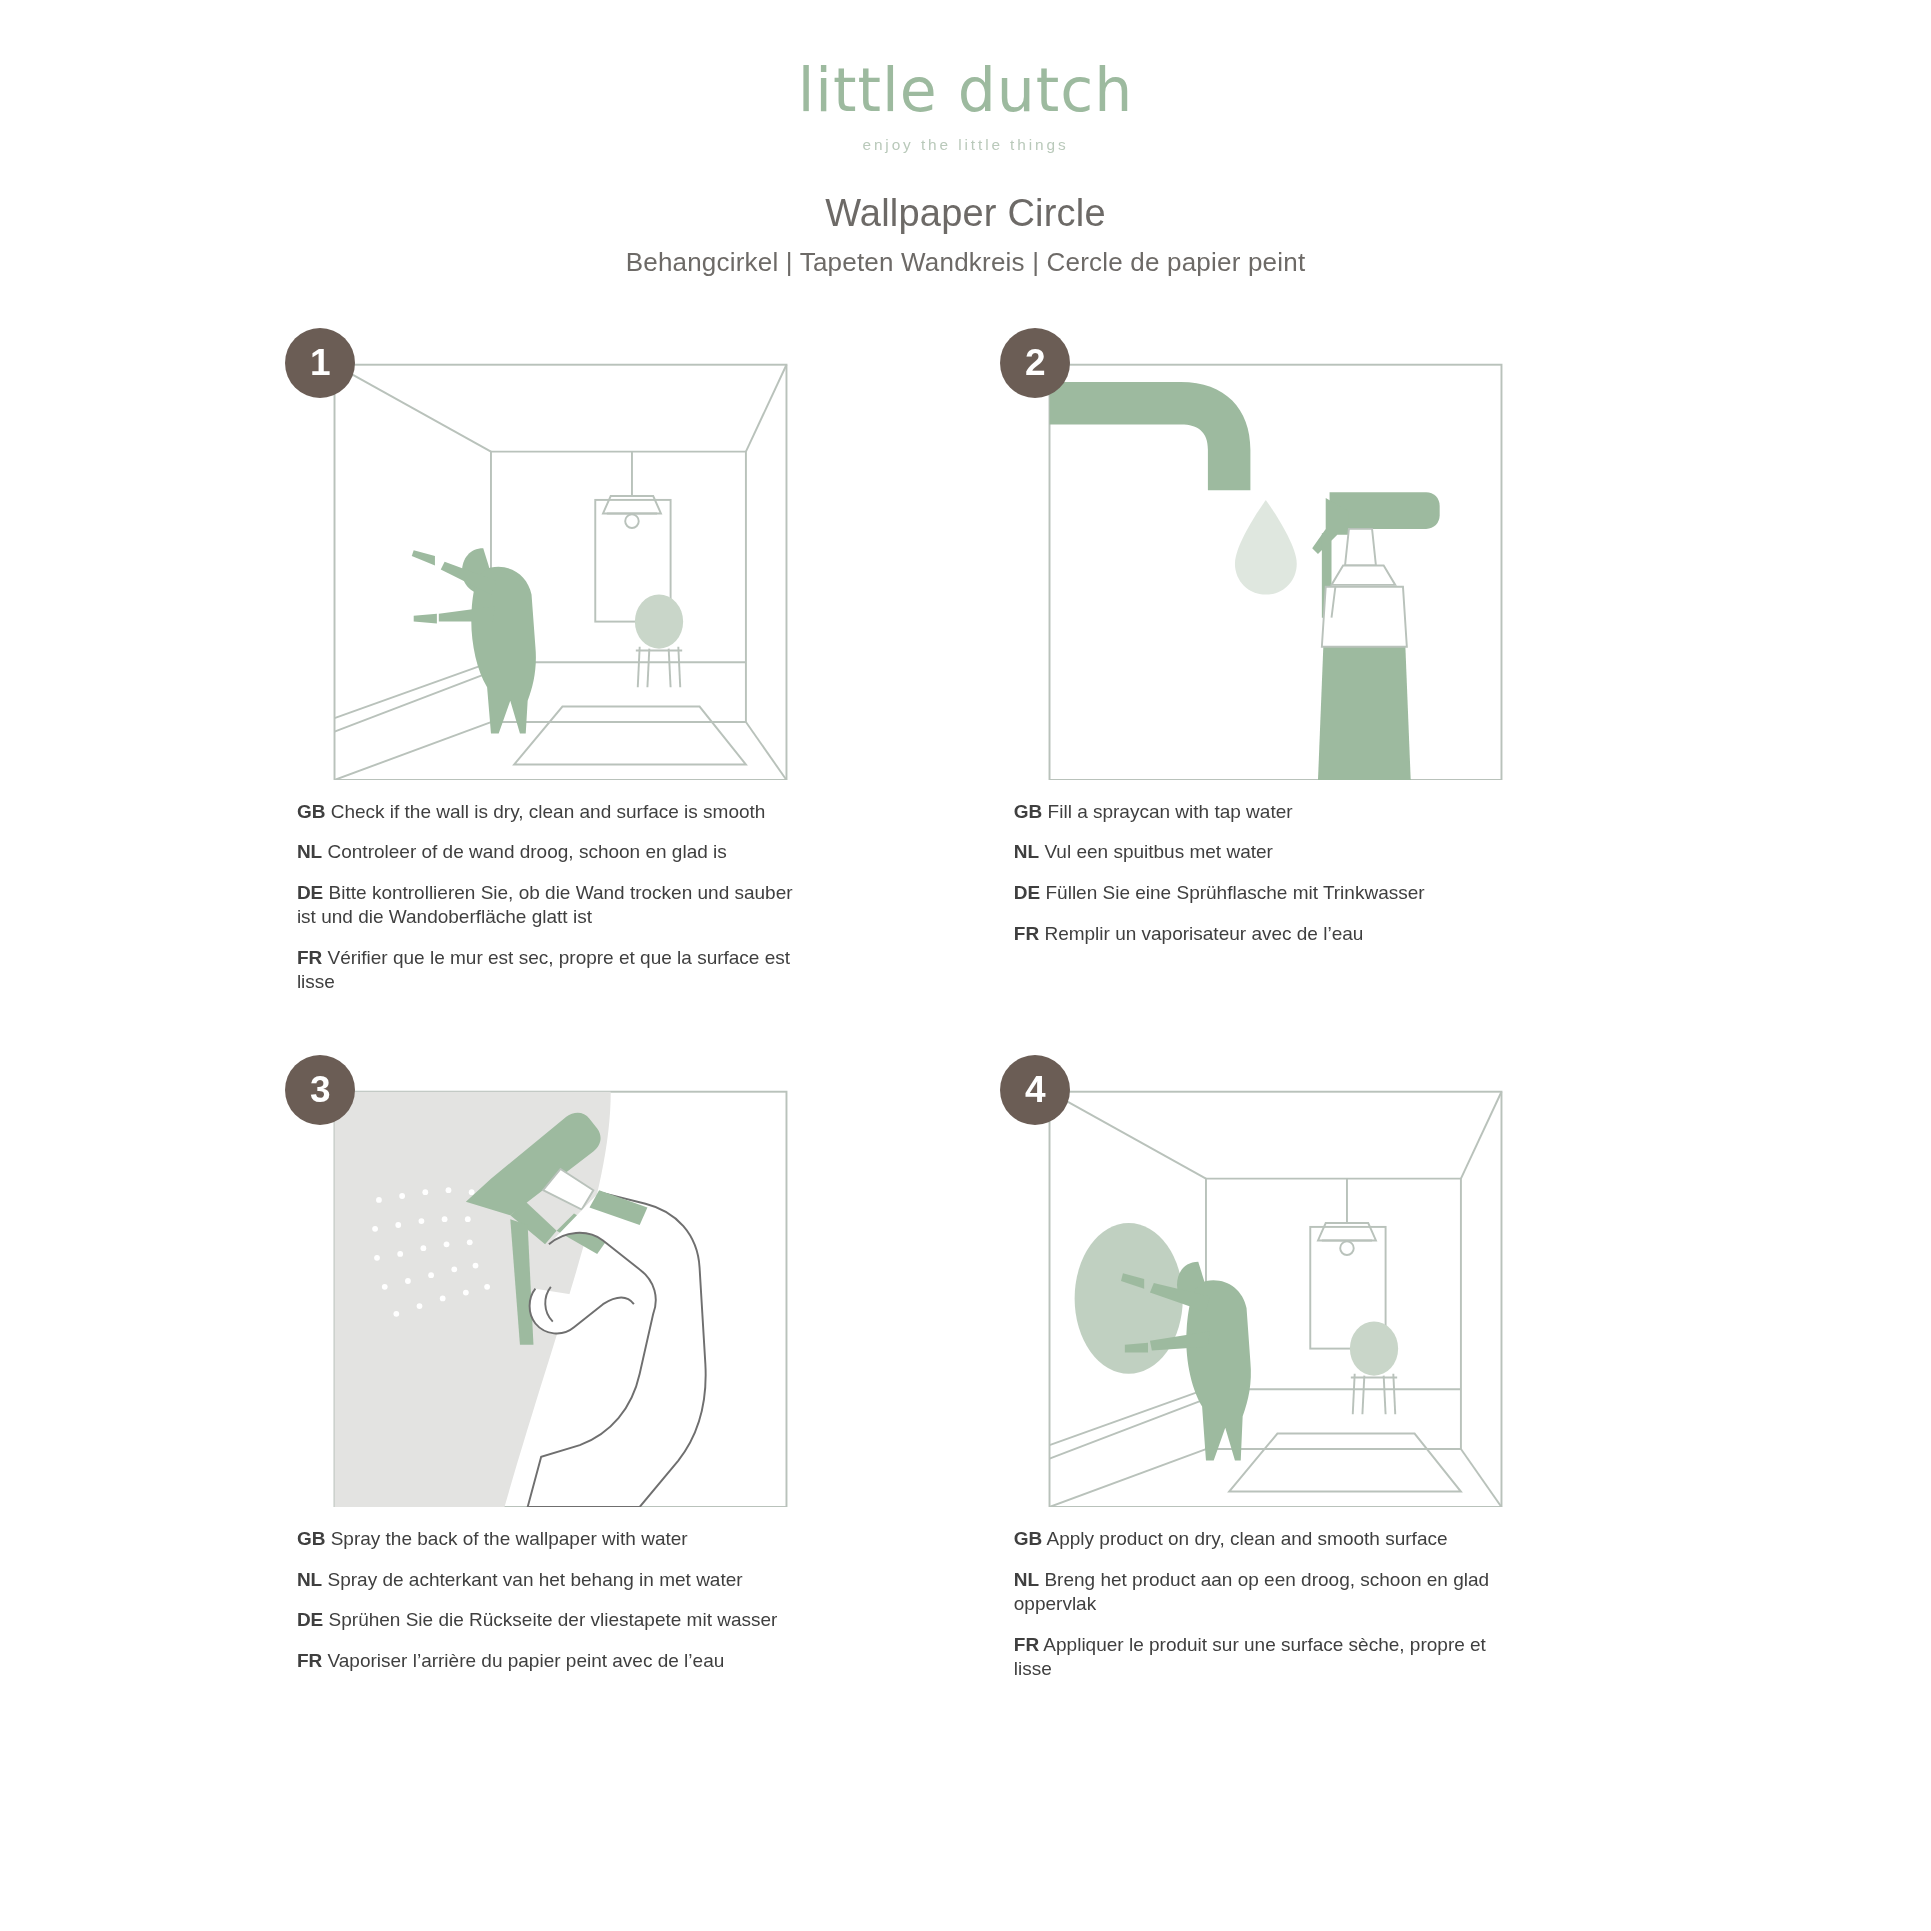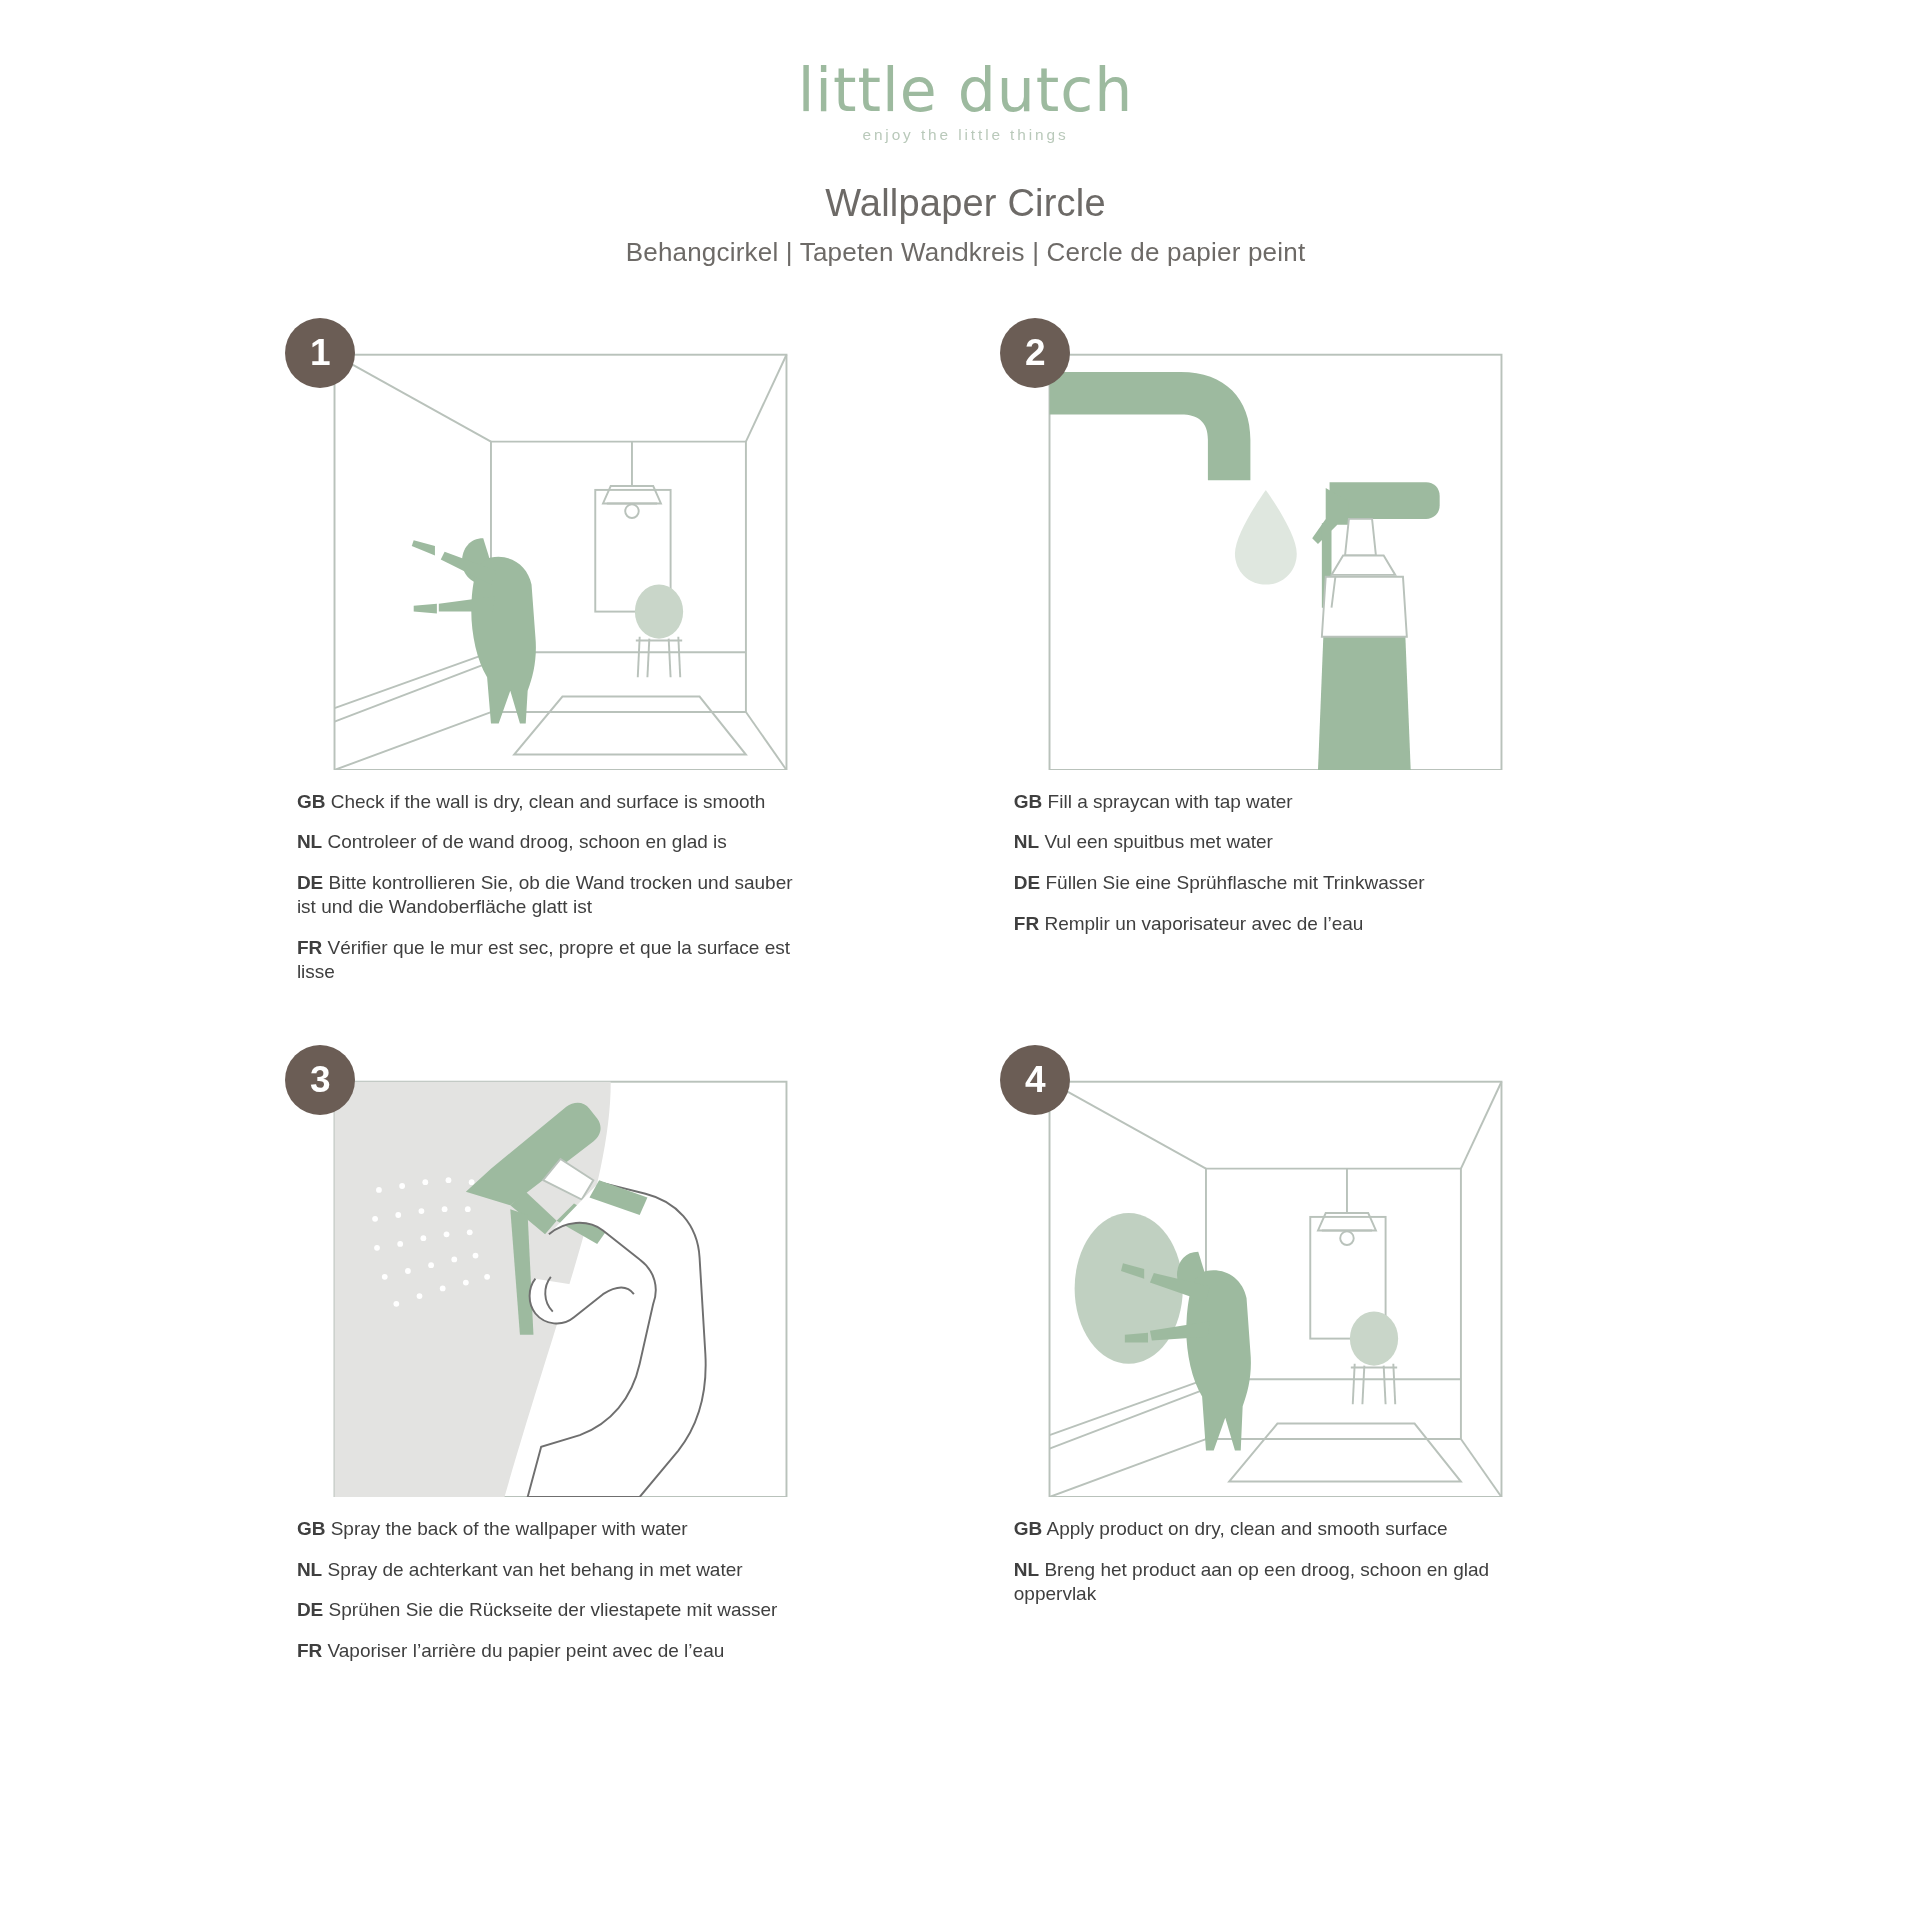--- a/index.html
+++ b/index.html
@@ -33,21 +33,21 @@
     letter-spacing: 1px;
     color: #9dba9f;
     font-weight: 400;
     line-height: 1;
   }
   .brand-tag {
     font-family: "Liberation Sans", sans-serif;
     font-size: 15.4px;
     letter-spacing: 2.9px;
     color: #b9c9ba;
-    margin-top: 6px;
+    margin-top: 16px;
   }
 
   .title-block {
     text-align: center;
     margin-top: 38px;
   }
   .title-main {
     font-size: 38px;
     color: #6d6a67;
     font-weight: 400;
@@ -330,18 +330,19 @@
           </g>
           <g fill="#9dba9f">
             <path d="M112 232 L90 226 L88 234 L112 242 Z"></path>
             <path d="M116 298 L92 300 L92 308 L116 308 Z"></path>
           </g>
         </svg>
       </div>
       <div class="captions">
         <div class="cap"><b>GB</b> <span>Apply product on dry, clean and smooth surface</span></div>
         <div class="cap"><b>NL</b> <span>Breng het product aan op een droog, schoon en glad oppervlak</span></div>
+        <div class="cap"><b>FR</b> <span>Appliquer le produit sur une surface sèche, propre et lisse</span></div>
       </div>
     </div>
 
   </div>
 </div>
 
 
 </body></html>

